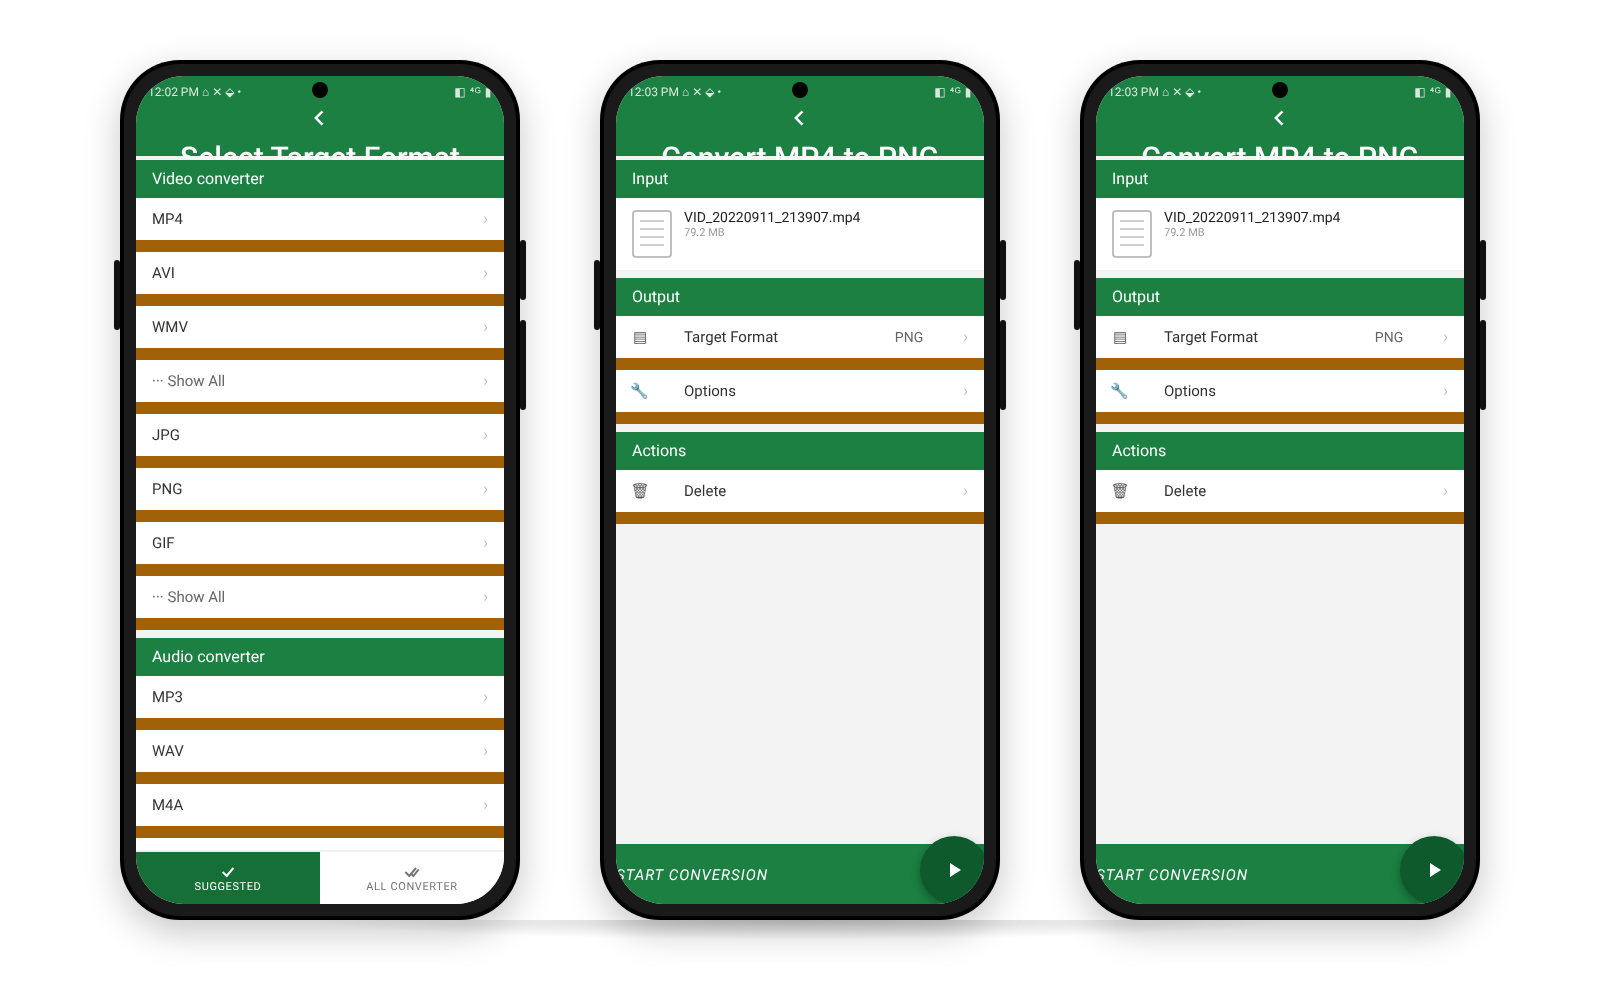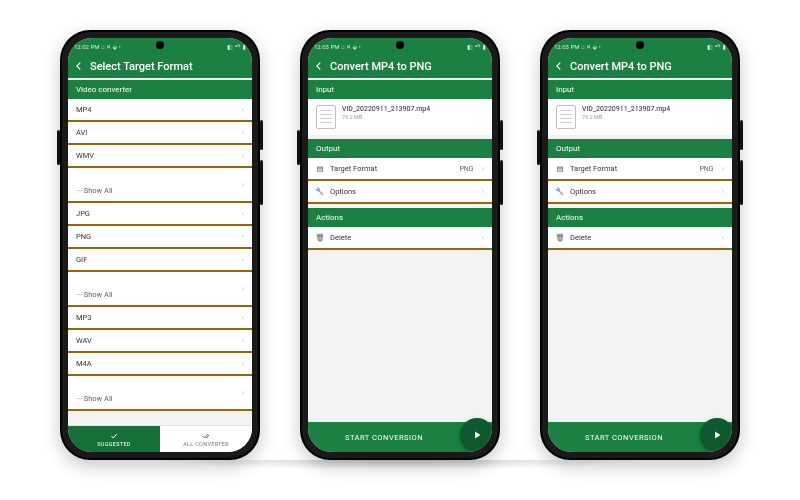--- a/index.html
+++ b/index.html
@@ -22,44 +22,44 @@
   .phone::before{content:"";position:absolute;inset:2px;border-radius:28px;background:#1a1a1a;}
   .btn-side{position:absolute;background:#111;border-radius:2px;}
   .btn-r1{right:-3px;top:90px;width:3px;height:30px;}
   .btn-r2{right:-3px;top:130px;width:3px;height:45px;}
   .btn-l1{left:-3px;top:100px;width:3px;height:35px;}
   .screen{position:absolute;inset:8px;border-radius:24px;background:var(--bg);overflow:hidden;}
   .notch{position:absolute;top:3px;left:50%;transform:translateX(-50%);width:8px;height:8px;border-radius:50%;background:#000;z-index:30;}
   .status{height:16px;background:var(--green);color:var(--status);display:flex;align-items:center;justify-content:space-between;
     font-size:6px;padding:0 6px;position:relative;z-index:2;}
   .status .r{letter-spacing:.3px;}
-  .appbar{height:24px;background:var(--green);color:#fff;display:flex;align-items:center;gap:6px;padding:0 6px;font-size:11px;font-weight:500;}
+  .appbar{height:24px;background:var(--green);color:#fff;display:flex;align-items:center;gap:6px;padding:0 6px;font-size:15px;font-weight:500;flex-direction:column;}
   .back-ic svg{width:10px;height:10px;display:block;}
   .content{position:absolute;top:40px;bottom:0;left:0;right:0;overflow:hidden;}
   .sec-h{background:var(--green);color:#fff;font-size:8px;padding:5px 8px;margin-top:4px;}
   .sec-h.first{margin-top:2px;}
-  .row{background:var(--row);border-bottom:2px solid #a16207;display:flex;align-items:center;gap:6px;
+  .row{background:var(--row);border-bottom:6px solid #a16207;display:flex;align-items:center;gap:18px;
     padding:6px 8px;font-size:7.5px;color:#333;}
   .row .spacer{flex:1;}
   .row .val{color:#666;font-size:7px;margin-right:2px;}
   .row .chev{color:#bdbdbd;font-size:8px;}
-  .row .mut{color:#666;margin-top:12px;}
+  .row .mut{color:#666;}
   .file-row{background:var(--row);display:flex;align-items:flex-start;gap:6px;padding:6px 8px;}
   .file-ic{width:18px;height:22px;border:1px solid #bfbfbf;border-radius:2px;position:relative;background:#fff;flex-shrink:0;}
   .file-ic::after{content:"";position:absolute;left:3px;right:3px;top:4px;height:1px;background:#cfcfcf;box-shadow:0 4px 0 #cfcfcf,0 8px 0 #cfcfcf,0 12px 0 #cfcfcf;}
   .file-meta .nm{font-size:7px;color:#222;}
   .file-meta .sz{font-size:5.5px;color:#9b9b9b;margin-top:1px;}
   .ic{width:8px;display:inline-flex;justify-content:center;color:#555;}
   .tabs{position:absolute;bottom:0;left:0;right:0;height:26px;display:flex;border-top:1px solid rgba(0,0,0,.06);}
   .tab{flex:1;display:flex;flex-direction:column;align-items:center;justify-content:center;font-size:5.5px;letter-spacing:.3px;gap:1px;}
   .tab.active{background:var(--green-dark);color:#fff;}
   .tab.inactive{background:#fff;color:#777;}
   .tab svg{width:8px;height:8px;}
   .footer{position:absolute;bottom:0;left:0;right:0;height:30px;background:var(--green);display:flex;align-items:center;color:#fff;}
-  .footer .lbl{flex:1;text-align:center;font-size:7.5px;letter-spacing:.5px;}
+  .footer .lbl{flex:1;text-align:left;font-size:7.5px;letter-spacing:.5px;font-style:italic;}
   .fab{width:34px;height:34px;border-radius:50%;background:var(--green-deep);display:flex;align-items:center;justify-content:center;
     margin-right:-2px;margin-top:-6px;margin-bottom:-2px;box-shadow:0 2px 5px rgba(0,0,0,.3);}
   .fab svg{width:12px;height:12px;fill:#fff;}
 </style>
 </head>
 <body>
 
 <div class="stage">
   <div class="shadow"></div>
   <div class="phones">
@@ -119,20 +119,21 @@
               <span>GIF</span>
               <span class="spacer"></span>
               <span class="chev">›</span>
             </div>
           <div class="row">
               <span class="mut">···  Show All</span>
               <span class="spacer"></span>
               <span class="chev">›</span>
             </div>
 
+          <div class="sec-h">Audio converter</div>
           <div class="row">
               <span>MP3</span>
               <span class="spacer"></span>
               <span class="chev">›</span>
             </div>
           <div class="row">
               <span>WAV</span>
               <span class="spacer"></span>
               <span class="chev">›</span>
             </div>

